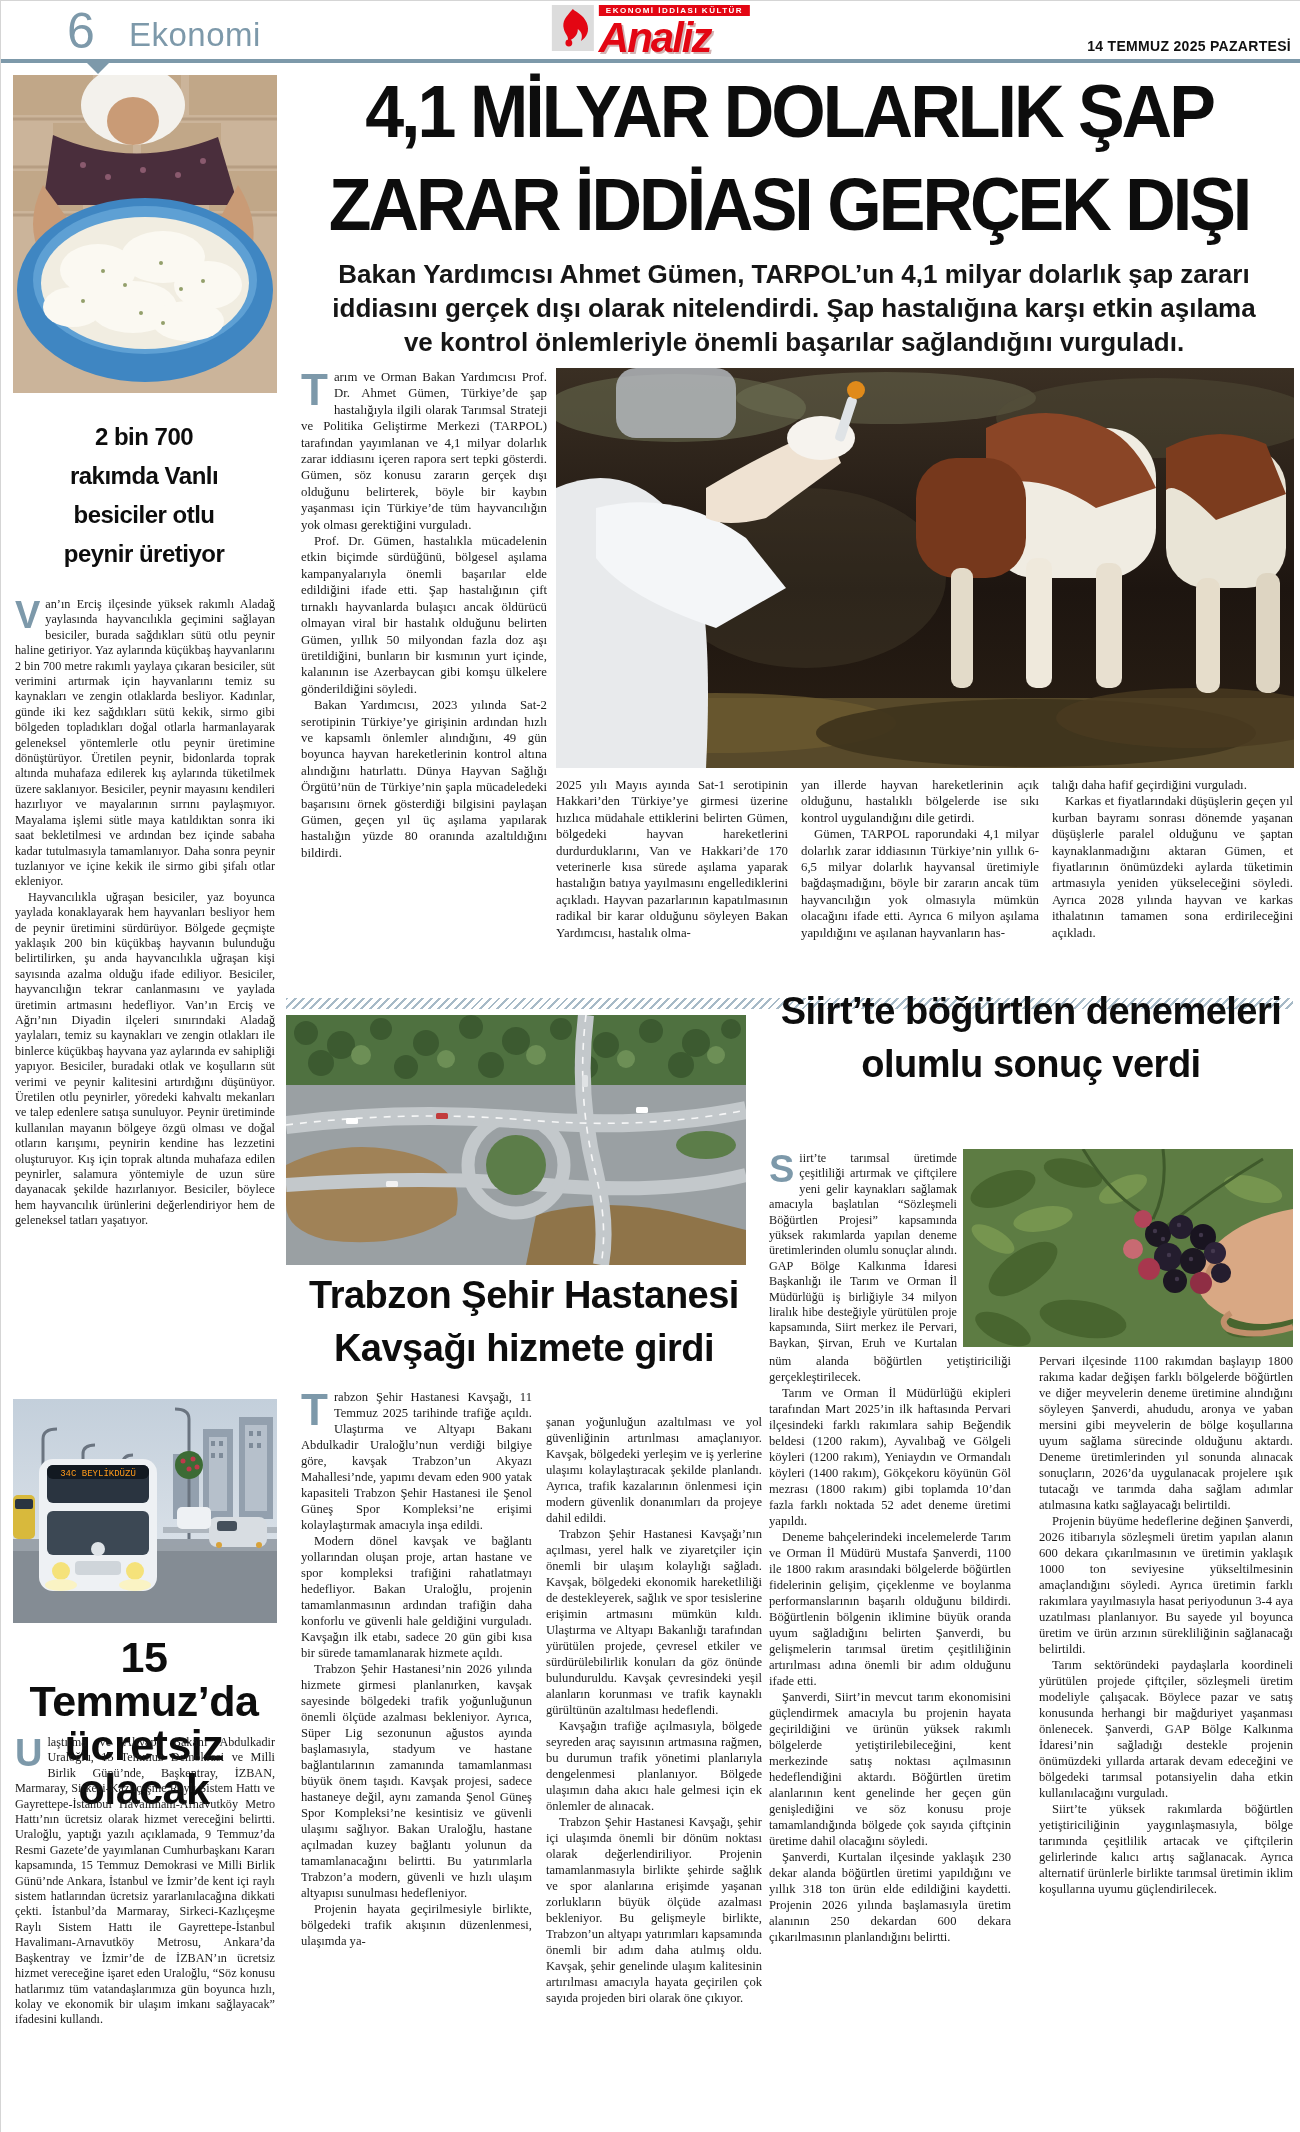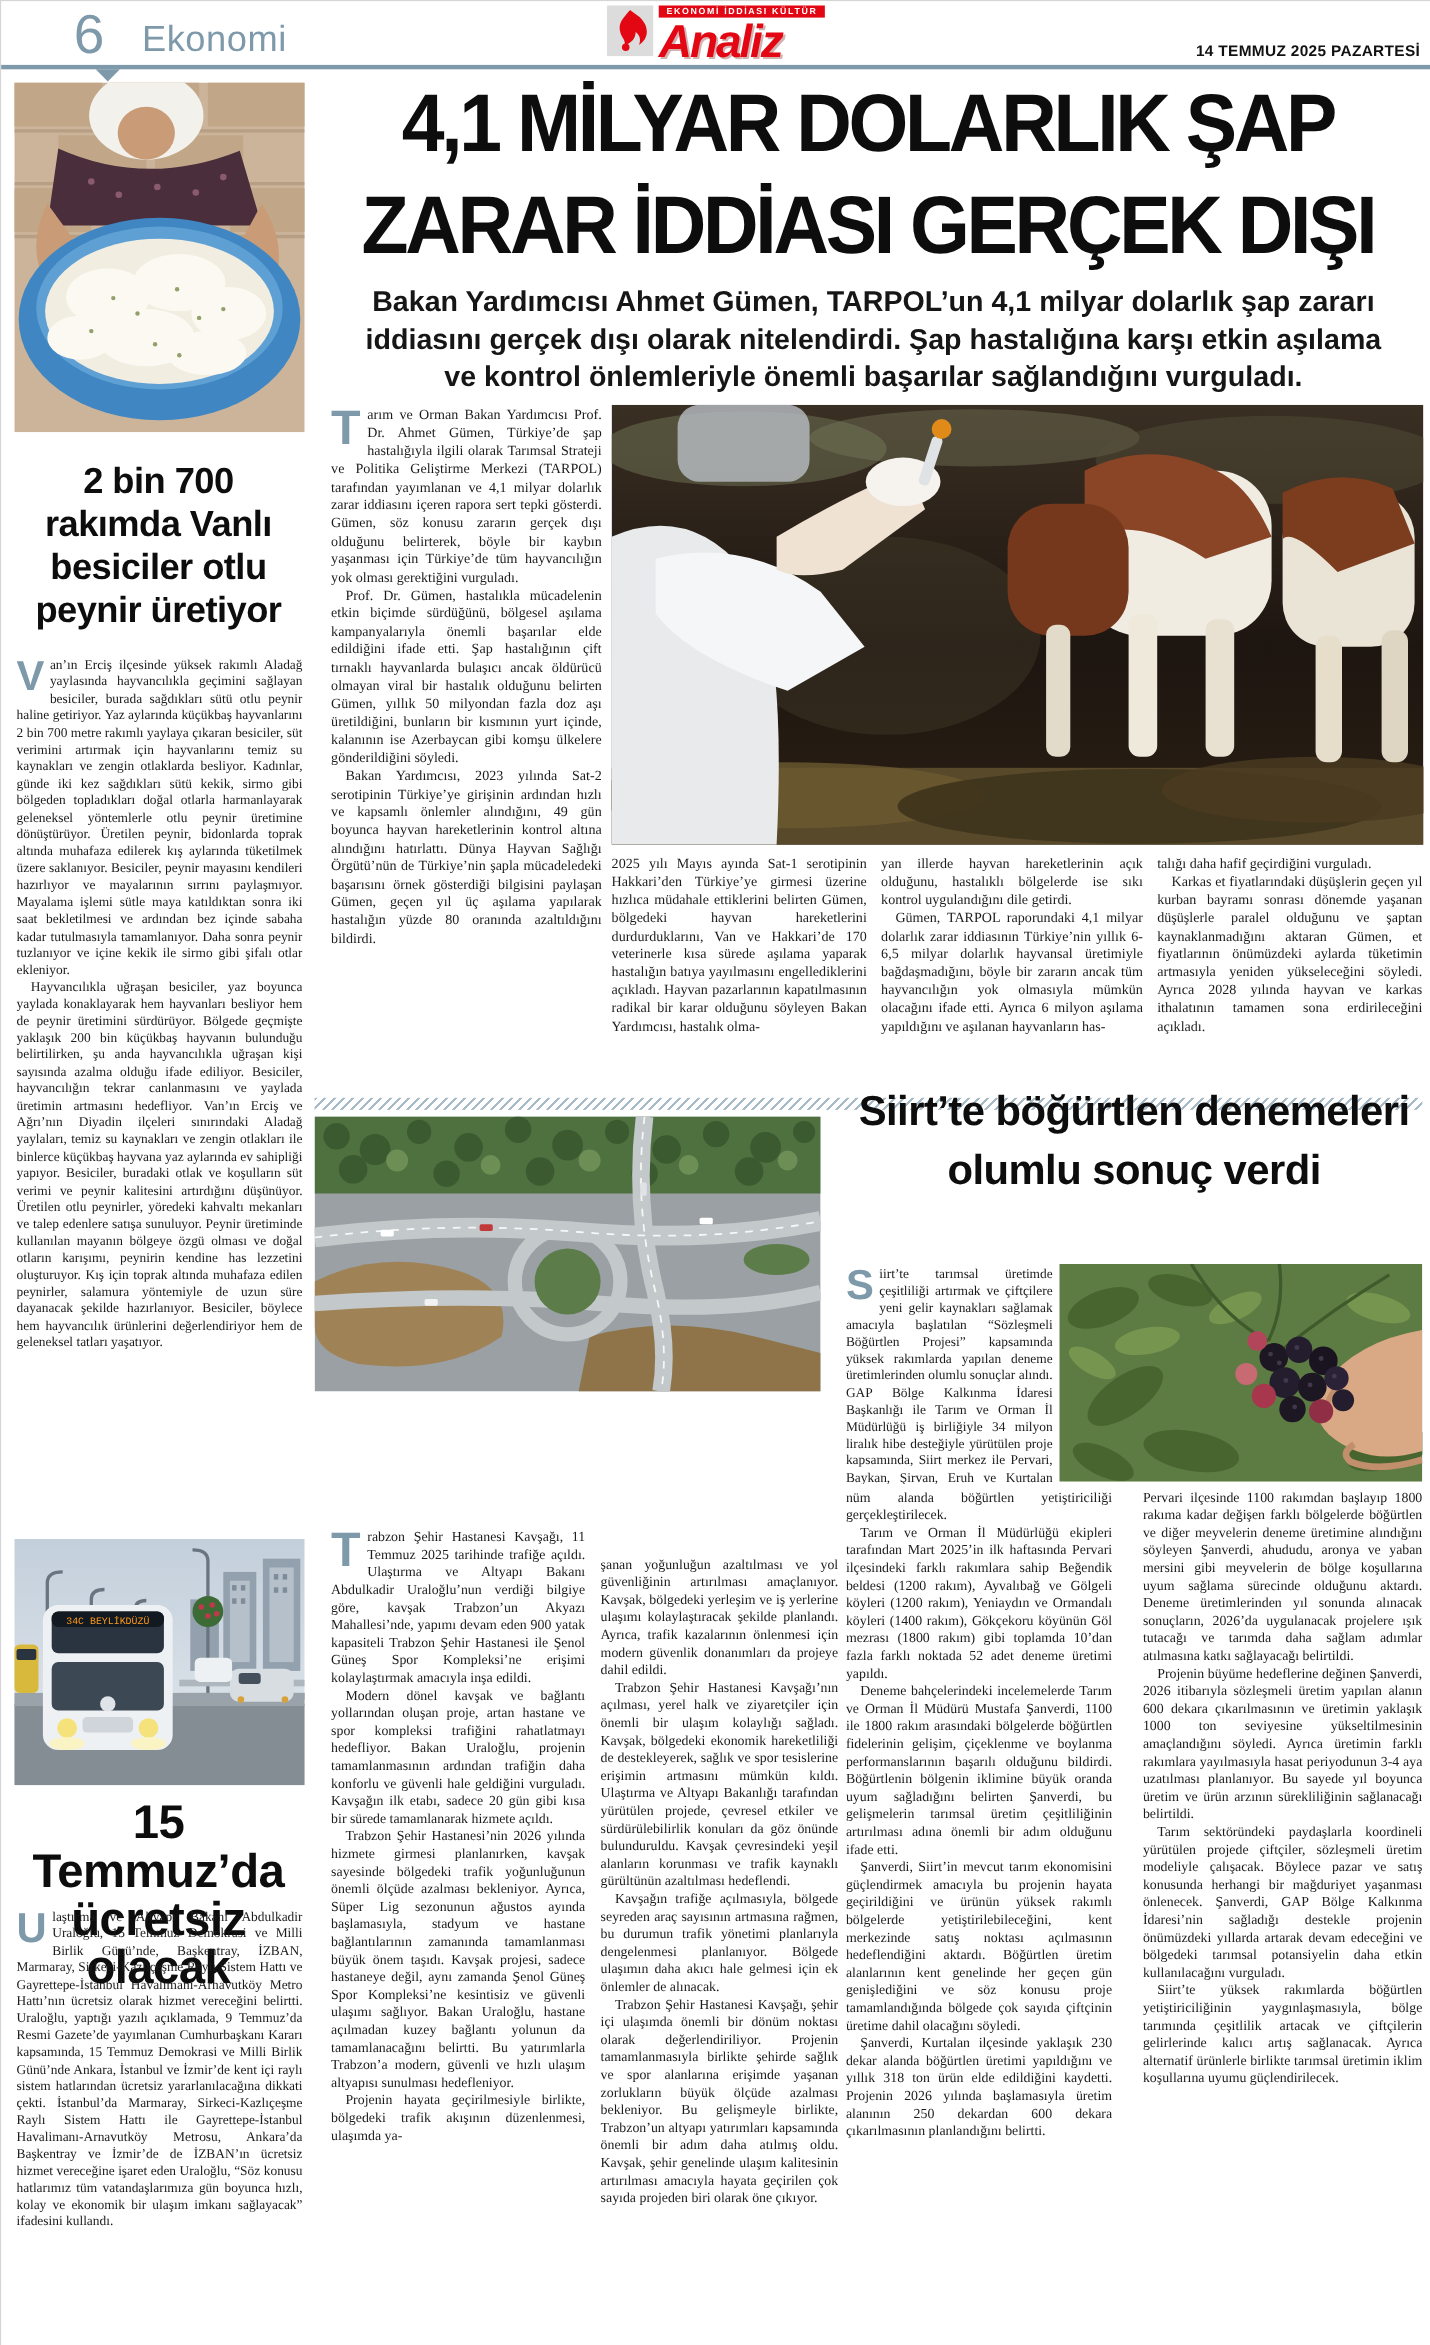--- a/index.html
+++ b/index.html
@@ -30,21 +30,21 @@
   .bt{font-size:12.8px;line-height:16.4px;text-align:justify;overflow:hidden;hyphens:auto;-webkit-hyphens:auto;}
   .bt2{font-size:12.6px;line-height:16px;text-align:justify;overflow:hidden;hyphens:auto;-webkit-hyphens:auto;}
   .bt-sm{font-size:12.2px;line-height:15.4px;text-align:justify;overflow:hidden;hyphens:auto;-webkit-hyphens:auto;}
   .bt p,.bt2 p,.bt-sm p{margin:0;text-indent:13px;}
   .bt p.lead,.bt2 p.lead,.bt-sm p.lead{text-indent:0;}
   .dc{float:left;font:700 44px/35px "Liberation Sans",sans-serif;color:var(--steel);padding:3px 6px 0 0;}
   .dc-sm{float:left;font:700 38px/31px "Liberation Sans",sans-serif;color:var(--steel);padding:3px 5px 0 0;}
   
   .title{font-family:"Liberation Sans",sans-serif;font-weight:700;color:#0d0d0d;text-align:center;
          white-space:pre-line;letter-spacing:-.5px;}
-  #cheese-title{left:10px;top:416px;width:266px;font-size:33px;line-height:39px;}
+  #cheese-title{left:10px;top:416px;width:266px;font-size:24px;line-height:39px;}
   #transit-title{left:10px;top:1634px;width:266px;font-size:43px;line-height:44px;}
   #trabzon-title{left:285px;top:1268px;width:476px;font-size:38px;line-height:53px;}
   #siirt-title{left:768px;top:984px;width:524px;font-size:38px;line-height:53px;}
   
   #zigzag{left:285px;top:997px;width:1007px;height:11px;
           background:repeating-linear-gradient(135deg,#a7bac7 0 2px,#ffffff 2px 6px);}
   .photo{display:block;}
 </style>
 </head>
 <body>
@@ -330,20 +330,22 @@
         <rect x="150" y="98" width="12" height="6" rx="1.5" fill="#c23b3b"></rect>
         <rect x="350" y="92" width="12" height="6" rx="1.5" fill="#ffffff"></rect>
         <rect x="296" y="60" width="6" height="12" rx="1.5" fill="#e0e3e5"></rect>
         <rect x="100" y="166" width="12" height="6" rx="1.5" fill="#f2f2f2"></rect>
       </g>
 
       <circle cx="230" cy="150" r="30" fill="#5c7d49"></circle>
       <ellipse cx="420" cy="130" rx="30" ry="14" fill="#5c7d49"></ellipse>
     </svg>
   </div>
+  <div class="abs title" id="trabzon-title">Trabzon Şehir Hastanesi
+Kavşağı hizmete girdi</div>
   <div class="abs bt2" style="left:300px;top:1388px;width:231px;height:728px;">
     <p class="lead"><span class="dc">T</span><span>rabzon Şehir Hastanesi Kavşağı, 11 Temmuz 2025 tarihinde trafiğe açıldı. Ulaştırma ve Altyapı Bakanı Abdulkadir Uraloğlu’nun verdiği bilgiye göre, kavşak Trabzon’un Akyazı Mahallesi’nde, yapımı devam eden 900 yatak kapasiteli Trabzon Şehir Hastanesi ile Şenol Güneş Spor Kompleksi’ne erişimi kolaylaştırmak amacıyla inşa edildi.</span></p>
     <span><p>Modern dönel kavşak ve bağlantı yollarından oluşan proje, artan hastane ve spor kompleksi trafiğini rahatlatmayı hedefliyor. Bakan Uraloğlu, projenin tamamlanmasının ardından trafiğin daha konforlu ve güvenli hale geldiğini vurguladı. Kavşağın ilk etabı, sadece 20 gün gibi kısa bir sürede tamamlanarak hizmete açıldı.</p><p>Trabzon Şehir Hastanesi’nin 2026 yılında hizmete girmesi planlanırken, kavşak sayesinde bölgedeki trafik yoğunluğunun önemli ölçüde azalması bekleniyor. Ayrıca, Süper Lig sezonunun ağustos ayında başlamasıyla, stadyum ve hastane bağlantılarının zamanında tamamlanması büyük önem taşıdı. Kavşak projesi, sadece hastaneye değil, aynı zamanda Şenol Güneş Spor Kompleksi’ne kesintisiz ve güvenli ulaşımı sağlıyor. Bakan Uraloğlu, hastane açılmadan kuzey bağlantı yolunun da tamamlanacağını belirtti. Bu yatırımlarla Trabzon’a modern, güvenli ve hızlı ulaşım altyapısı sunulması hedefleniyor.</p><p>Projenin hayata geçirilmesiyle birlikte, bölgedeki trafik akışının düzenlenmesi, ulaşımda ya-</p></span>
   </div>
   <div class="abs bt2" style="left:545px;top:1388px;width:216px;height:728px;margin-top:25px;">
     <span class="no-ind"><p class="lead">şanan yoğunluğun azaltılması ve yol güvenliğinin artırılması amaçlanıyor. Kavşak, bölgedeki yerleşim ve iş yerlerine ulaşımı kolaylaştıracak şekilde planlandı. Ayrıca, trafik kazalarının önlenmesi için modern güvenlik donanımları da projeye dahil edildi.</p><p>Trabzon Şehir Hastanesi Kavşağı’nın açılması, yerel halk ve ziyaretçiler için önemli bir ulaşım kolaylığı sağladı. Kavşak, bölgedeki ekonomik hareketliliği de destekleyerek, sağlık ve spor tesislerine erişimin artmasını mümkün kıldı. Ulaştırma ve Altyapı Bakanlığı tarafından yürütülen projede, çevresel etkiler ve sürdürülebilirlik konuları da göz önünde bulunduruldu. Kavşak çevresindeki yeşil alanların korunması ve trafik kaynaklı gürültünün azaltılması hedeflendi.</p><p>Kavşağın trafiğe açılmasıyla, bölgede seyreden araç sayısının artmasına rağmen, bu durumun trafik yönetimi planlarıyla dengelenmesi planlanıyor. Bölgede ulaşımın daha akıcı hale gelmesi için ek önlemler de alınacak.</p><p>Trabzon Şehir Hastanesi Kavşağı, şehir içi ulaşımda önemli bir dönüm noktası olarak değerlendiriliyor. Projenin tamamlanmasıyla birlikte şehirde sağlık ve spor alanlarına erişimde yaşanan zorlukların büyük ölçüde azalması bekleniyor. Bu gelişmeyle birlikte, Trabzon’un altyapı yatırımları kapsamında önemli bir adım daha atılmış oldu. Kavşak, şehir genelinde ulaşım kalitesinin artırılması amacıyla hayata geçirilen çok sayıda projeden biri olarak öne çıkıyor.</p></span>
   </div>
 
   <div class="abs title" id="siirt-title">Siirt’te böğürtlen denemeleri
 olumlu sonuç verdi</div>

